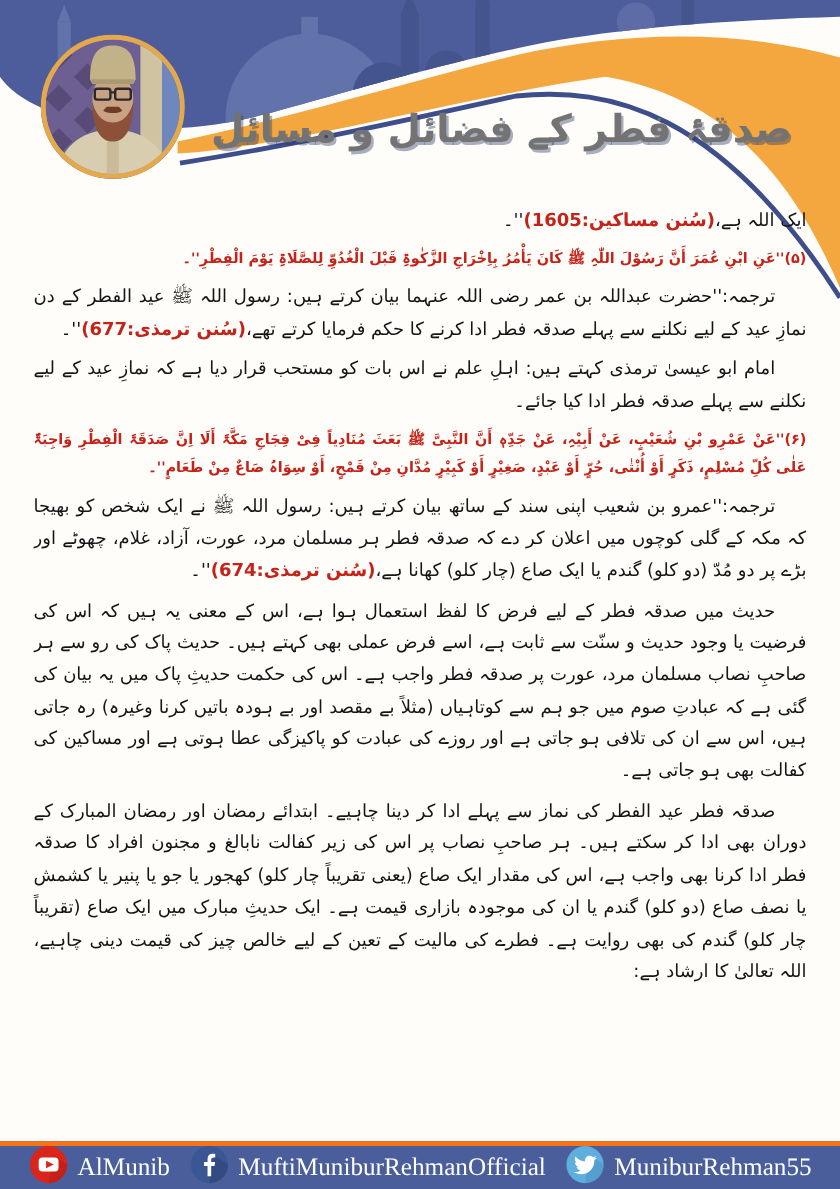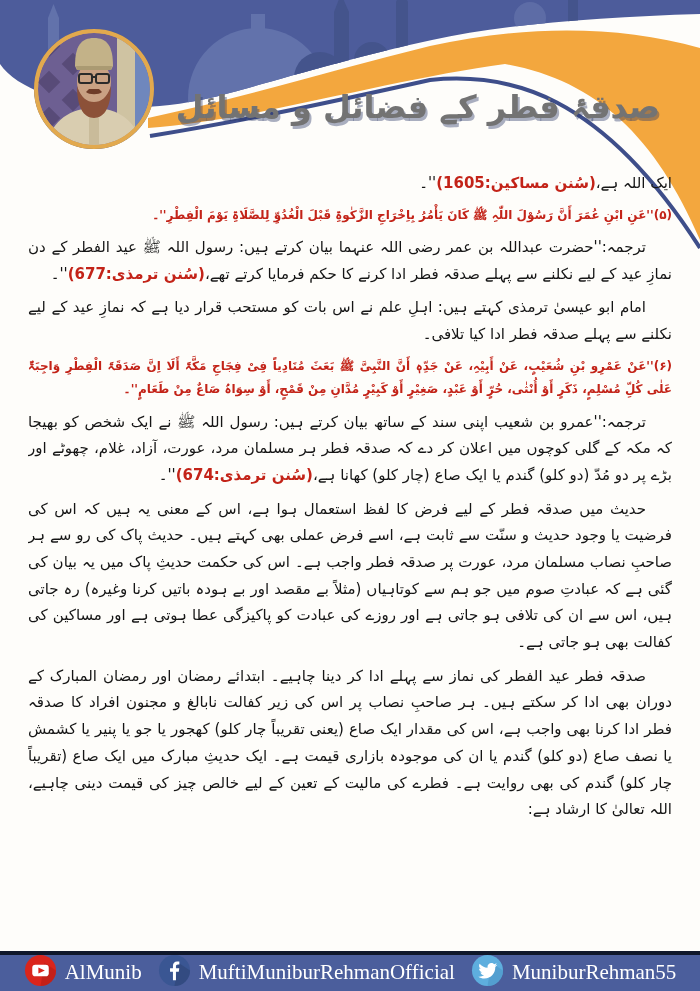--- a/index.html
+++ b/index.html
@@ -34,21 +34,21 @@
   .para{margin:0 0 7px;text-align:justify;text-align-last:right;}
   .para.urdu{font-size:15px;line-height:1.78;color:#151515;}
   .para.arabic{font-size:12px;line-height:1.95;color:#c32318;font-weight:bold;}
   .para.single{text-align:right;}
   .para.indent{text-indent:26px;}
   .seg-black{color:#151515;}
   .seg-red{color:#c32318;font-weight:bold;}
   
   .footer{
     position:absolute;left:0;right:0;bottom:0;height:36px;
-    background:#4b5e9c;border-top:4px solid #0f172a;
+    background:#4b5e9c;border-top:4px solid #f97316;
     display:flex;align-items:center;justify-content:center;gap:16px;
     font-family:"Liberation Serif",serif;font-size:21px;color:#ffffff;
   }
   .social{display:flex;align-items:center;gap:8px;cursor:pointer;}
   .social .badge{width:33px;height:33px;position:relative;top:-3px;flex:0 0 auto;}
   .social .handle{position:relative;top:-1px;}
 </style>
 </head>
 <body>
 
@@ -122,21 +122,21 @@
     <circle cx="63" cy="63" r="58" fill="none" stroke="#e2a94e" stroke-width="4"></circle>
   </svg>
 
 
   <div class="main-title">صدقۂ فطر کے فضائل و مسائل</div>
 
   <div class="body-text">
       <p class="para urdu single"><span class="seg-black">ایک اللہ ہے،</span><span class="seg-red">(سُنن مساکین:1605)</span><span class="seg-black">''۔</span></p>
       <p class="para arabic"><span class="seg-red">(۵)''عَنِ ابْنِ عُمَرَ أَنَّ رَسُوْلَ اللّٰہِ ﷺ کَانَ یَأْمُرُ بِاِخْرَاجِ الزَّکٰوۃِ قَبْلَ الْغُدُوِّ لِلصَّلَاۃِ یَوْمَ الْفِطْرِ''۔</span></p>
       <p class="para urdu indent"><span class="seg-black">ترجمہ:''حضرت عبداللہ بن عمر رضی اللہ عنہما بیان کرتے ہیں: رسول اللہ ﷺ عید الفطر کے دن نمازِ عید کے لیے نکلنے سے پہلے صدقہ فطر ادا کرنے کا حکم فرمایا کرتے تھے،</span><span class="seg-red">(سُنن ترمذی:677)</span><span class="seg-black">''۔</span></p>
-      <p class="para urdu indent"><span class="seg-black">امام ابو عیسیٰ ترمذی کہتے ہیں: اہلِ علم نے اس بات کو مستحب قرار دیا ہے کہ نمازِ عید کے لیے نکلنے سے پہلے صدقہ فطر ادا کیا تلافی۔</span></p>
+      <p class="para urdu indent"><span class="seg-black">امام ابو عیسیٰ ترمذی کہتے ہیں: اہلِ علم نے اس بات کو مستحب قرار دیا ہے کہ نمازِ عید کے لیے نکلنے سے پہلے صدقہ فطر ادا کیا جائے۔</span></p>
       <p class="para arabic"><span class="seg-red">(۶)''عَنْ عَمْرِو بْنِ شُعَیْبٍ، عَنْ أَبِیْہِ، عَنْ جَدِّہٖ أَنَّ النَّبِیَّ ﷺ بَعَثَ مُنَادِیاً فِیْ فِجَاجِ مَکَّۃَ أَلَا اِنَّ صَدَقَۃَ الْفِطْرِ وَاجِبَۃٌ عَلٰی کُلِّ مُسْلِمٍ، ذَکَرٍ أَوْ أُنْثٰی، حُرٍّ أَوْ عَبْدٍ، صَغِیْرٍ أَوْ کَبِیْرٍ مُدَّانِ مِنْ قَمْحٍ، أَوْ سِوَاہُ صَاعٌ مِنْ طَعَامٍ''۔</span></p>
       <p class="para urdu indent"><span class="seg-black">ترجمہ:''عمرو بن شعیب اپنی سند کے ساتھ بیان کرتے ہیں: رسول اللہ ﷺ نے ایک شخص کو بھیجا کہ مکہ کے گلی کوچوں میں اعلان کر دے کہ صدقہ فطر ہر مسلمان مرد، عورت، آزاد، غلام، چھوٹے اور بڑے پر دو مُدّ (دو کلو) گندم یا ایک صاع (چار کلو) کھانا ہے،</span><span class="seg-red">(سُنن ترمذی:674)</span><span class="seg-black">''۔</span></p>
       <p class="para urdu indent"><span class="seg-black">حدیث میں صدقہ فطر کے لیے فرض کا لفظ استعمال ہوا ہے، اس کے معنی یہ ہیں کہ اس کی فرضیت یا وجود حدیث و سنّت سے ثابت ہے، اسے فرض عملی بھی کہتے ہیں۔ حدیث پاک کی رو سے ہر صاحبِ نصاب مسلمان مرد، عورت پر صدقہ فطر واجب ہے۔ اس کی حکمت حدیثِ پاک میں یہ بیان کی گئی ہے کہ عبادتِ صوم میں جو ہم سے کوتاہیاں (مثلاً بے مقصد اور بے ہودہ باتیں کرنا وغیرہ) رہ جاتی ہیں، اس سے ان کی تلافی ہو جاتی ہے اور روزے کی عبادت کو پاکیزگی عطا ہوتی ہے اور مساکین کی کفالت بھی ہو جاتی ہے۔</span></p>
       <p class="para urdu indent"><span class="seg-black">صدقہ فطر عید الفطر کی نماز سے پہلے ادا کر دینا چاہیے۔ ابتدائے رمضان اور رمضان المبارک کے دوران بھی ادا کر سکتے ہیں۔ ہر صاحبِ نصاب پر اس کی زیر کفالت نابالغ و مجنون افراد کا صدقہ فطر ادا کرنا بھی واجب ہے، اس کی مقدار ایک صاع (یعنی تقریباً چار کلو) کھجور یا جو یا پنیر یا کشمش یا نصف صاع (دو کلو) گندم یا ان کی موجودہ بازاری قیمت ہے۔ ایک حدیثِ مبارک میں ایک صاع (تقریباً چار کلو) گندم کی بھی روایت ہے۔ فطرے کی مالیت کے تعین کے لیے خالص چیز کی قیمت دینی چاہیے، اللہ تعالیٰ کا ارشاد ہے:</span></p>
     </div>
 
   <div class="footer">
     <div class="social">
       <svg class="badge" viewBox="0 0 34 34" aria-hidden="true">
         <circle cx="17" cy="17" r="16" fill="#da251c"></circle>

